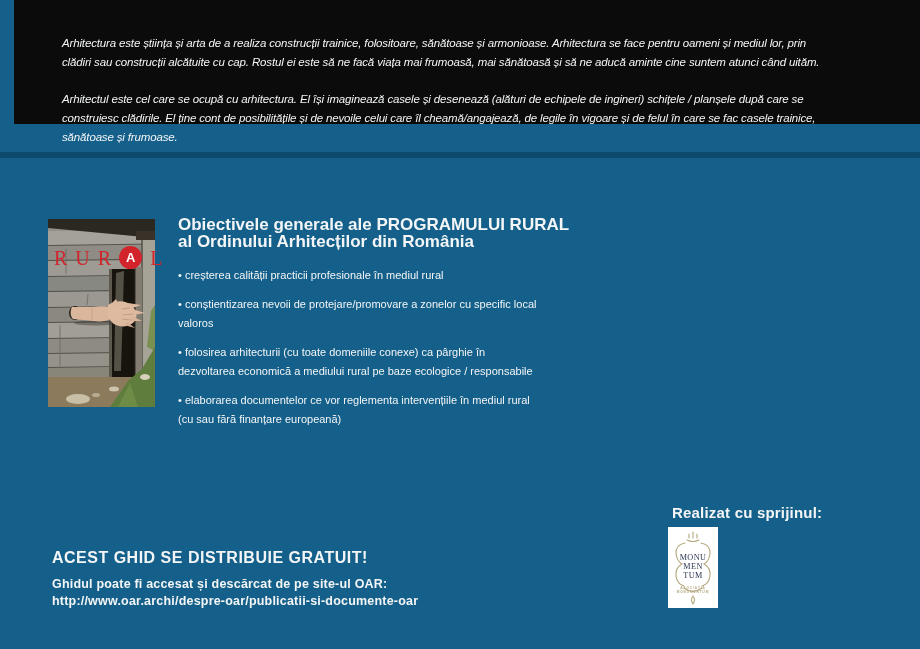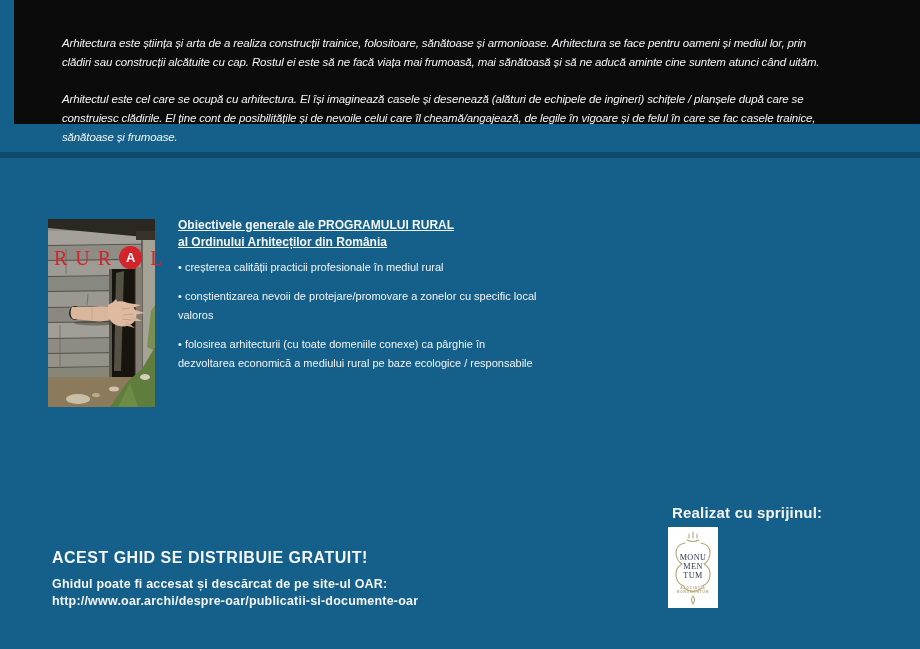--- a/index.html
+++ b/index.html
@@ -79,26 +79,25 @@
   .rl-last { margin-right: 0; margin-left: 5px; }
 
   
   .objectives {
     position: absolute;
     left: 178px; top: 217px;
     width: 440px;
     color: var(--text-light, #f3f5f6);
   }
   .objectives h2 {
-    font-size: 12px;
+    font-size: 17px;
     font-weight: bold;
     line-height: 16.5px;
     white-space: pre-line;
-    margin-bottom: 8px;
-    text-decoration: underline;
+    margin-bottom: 16px;
   }
   .objectives p.bullet {
     font-size: 11px;
     line-height: 19px;
     white-space: pre-line;
     margin-bottom: 10px;
   }
 
   
   .support-label {
@@ -247,20 +246,22 @@
   </figure>
 
   <section class="objectives">
     <h2>Obiectivele generale ale PROGRAMULUI RURAL
 al Ordinului Arhitecților din România</h2>
     <p class="bullet">• creșterea calității practicii profesionale în mediul rural</p>
     <p class="bullet">• conștientizarea nevoii de protejare/promovare a zonelor cu specific local
 valoros</p>
     <p class="bullet">• folosirea arhitecturii (cu toate domeniile conexe) ca pârghie în
 dezvoltarea economică a mediului rural pe baze ecologice / responsabile</p>
+    <p class="bullet">• elaborarea documentelor ce vor reglementa intervențiile în mediul rural
+(cu sau fără finanțare europeană)</p>
   </section>
 
   <div class="support-label">Realizat cu sprijinul:</div>
 
   <div class="mon-card">
     <svg viewBox="0 0 50 81" aria-hidden="true">
       <rect width="50" height="81" fill="#ffffff"></rect>
       <g fill="none" stroke-width="1.1" stroke-linecap="round" style="stroke: var(--logo-beige, #b4a67c)">
         <path d="M21,7 L21,11 M25,5 L25,11 M29,7 L29,11"></path>
         <path d="M19,13 Q25,16 31,13"></path>

